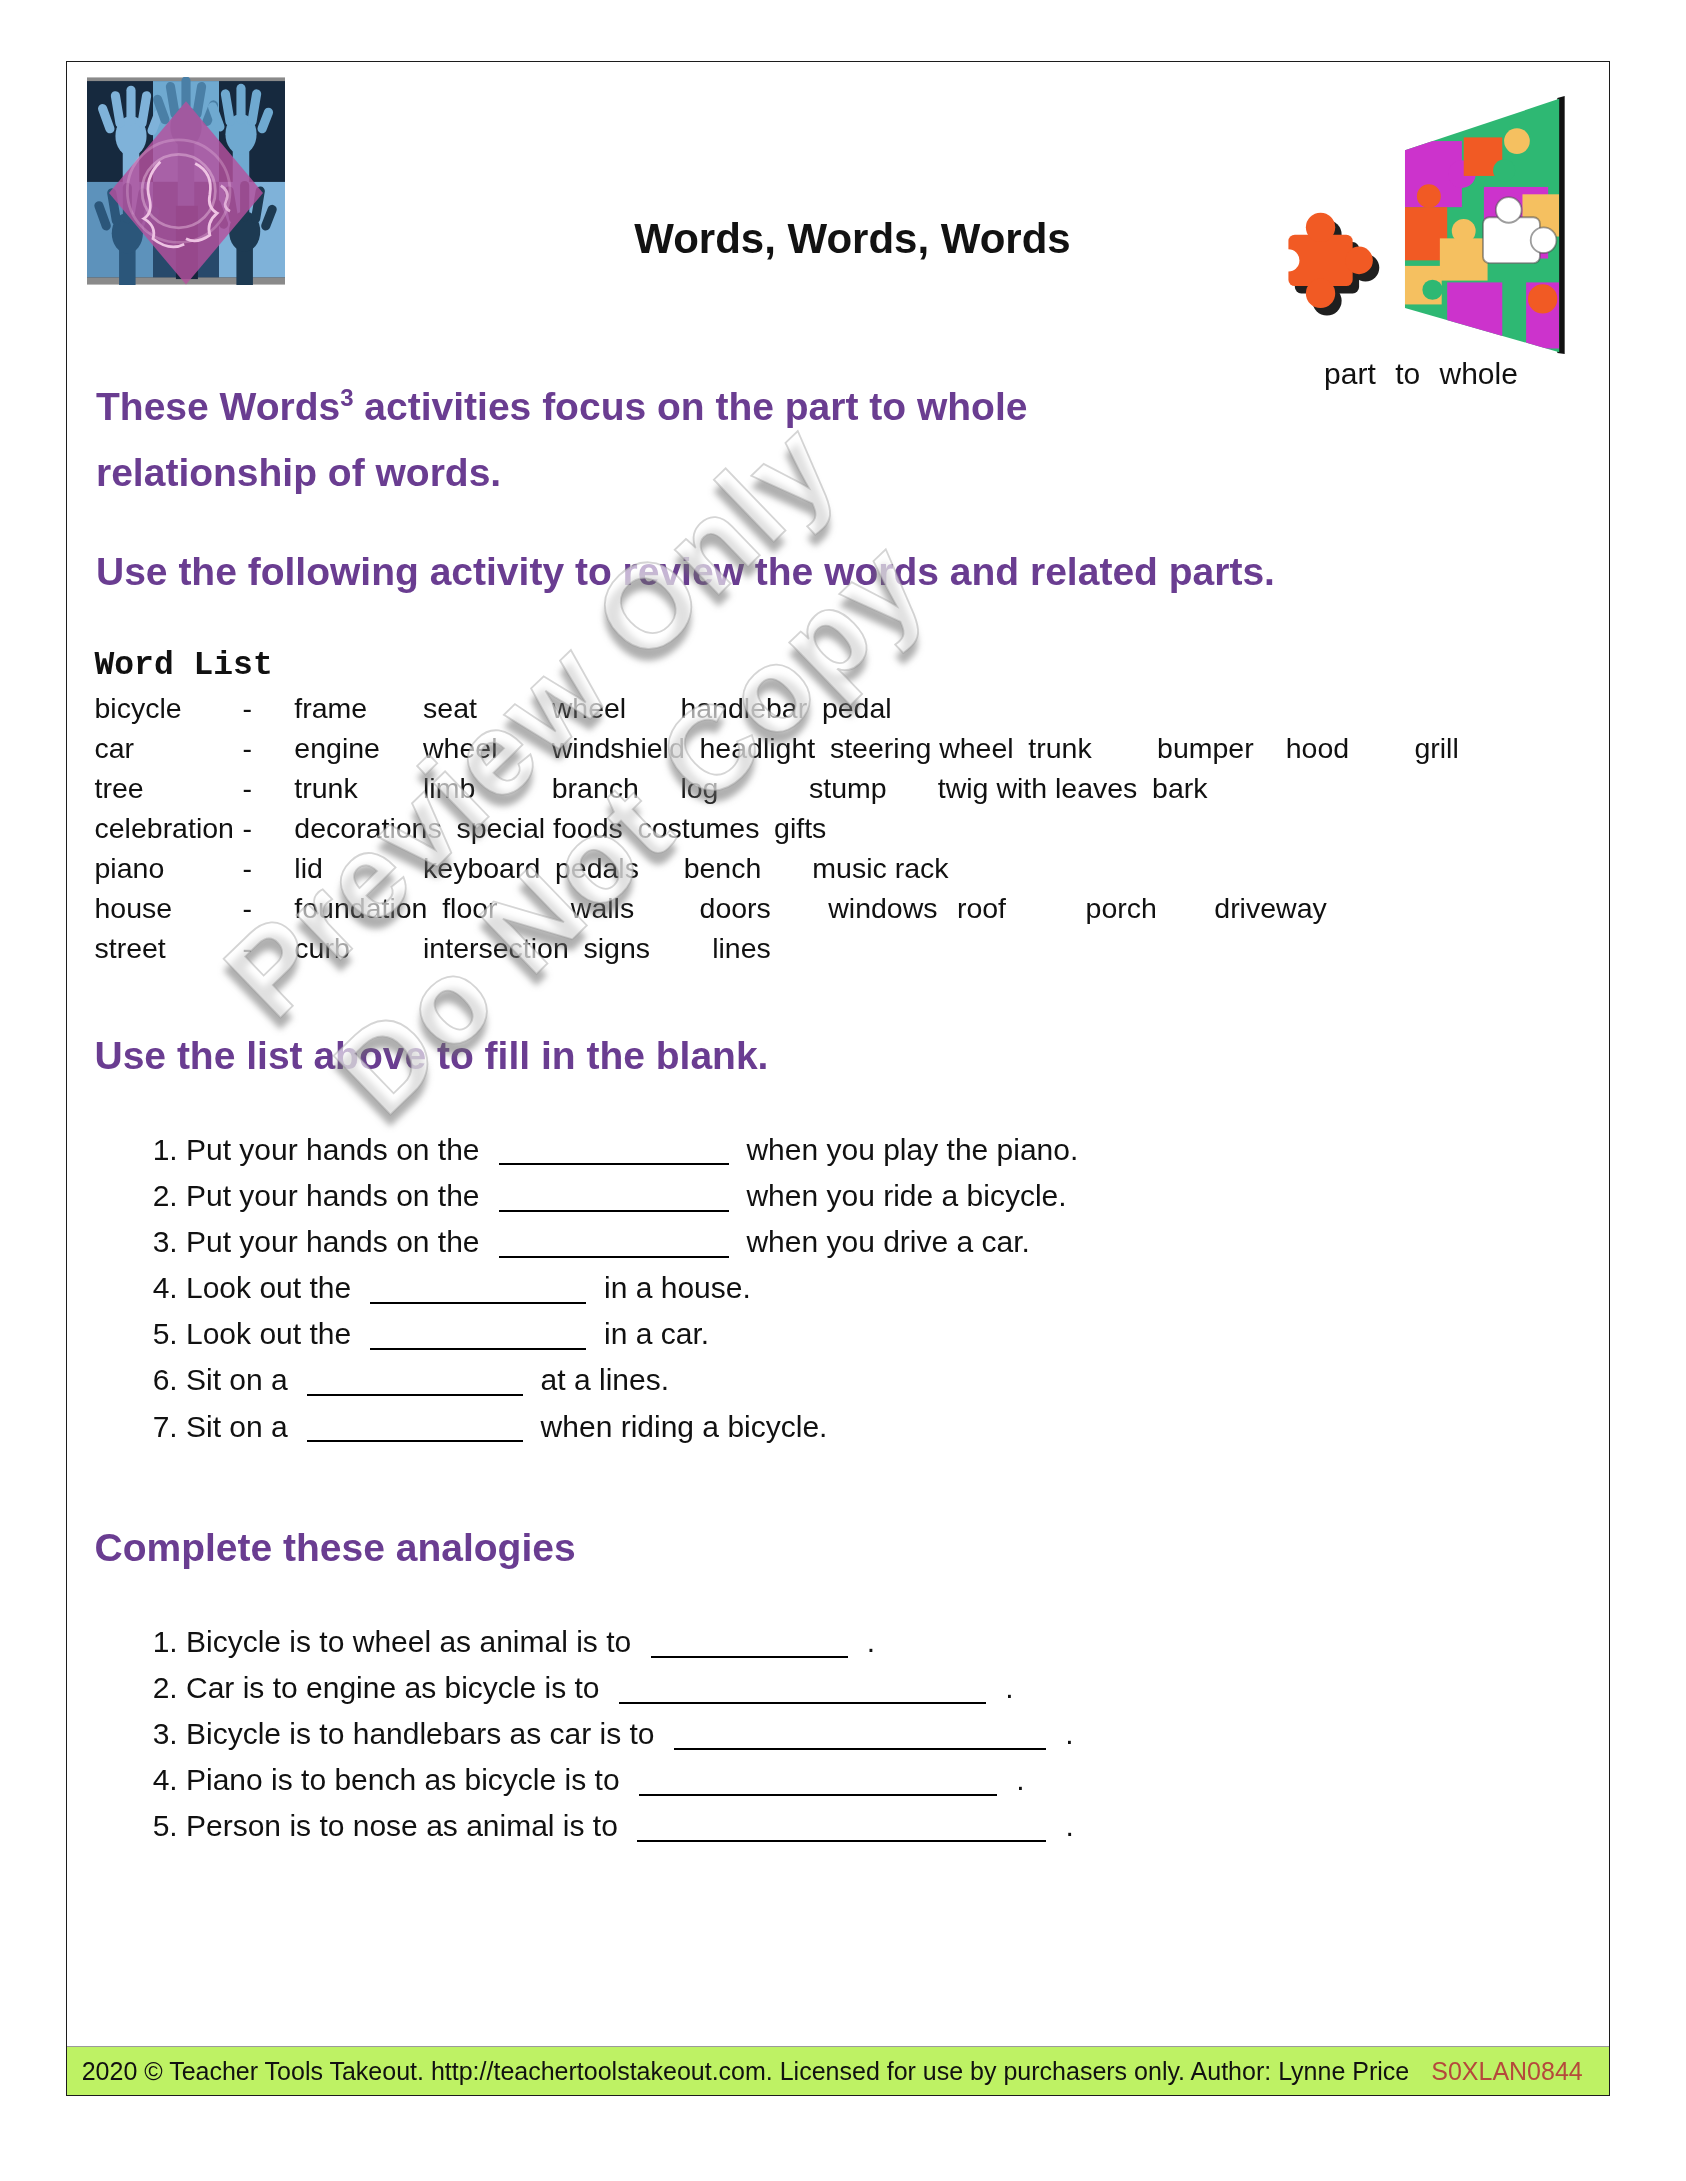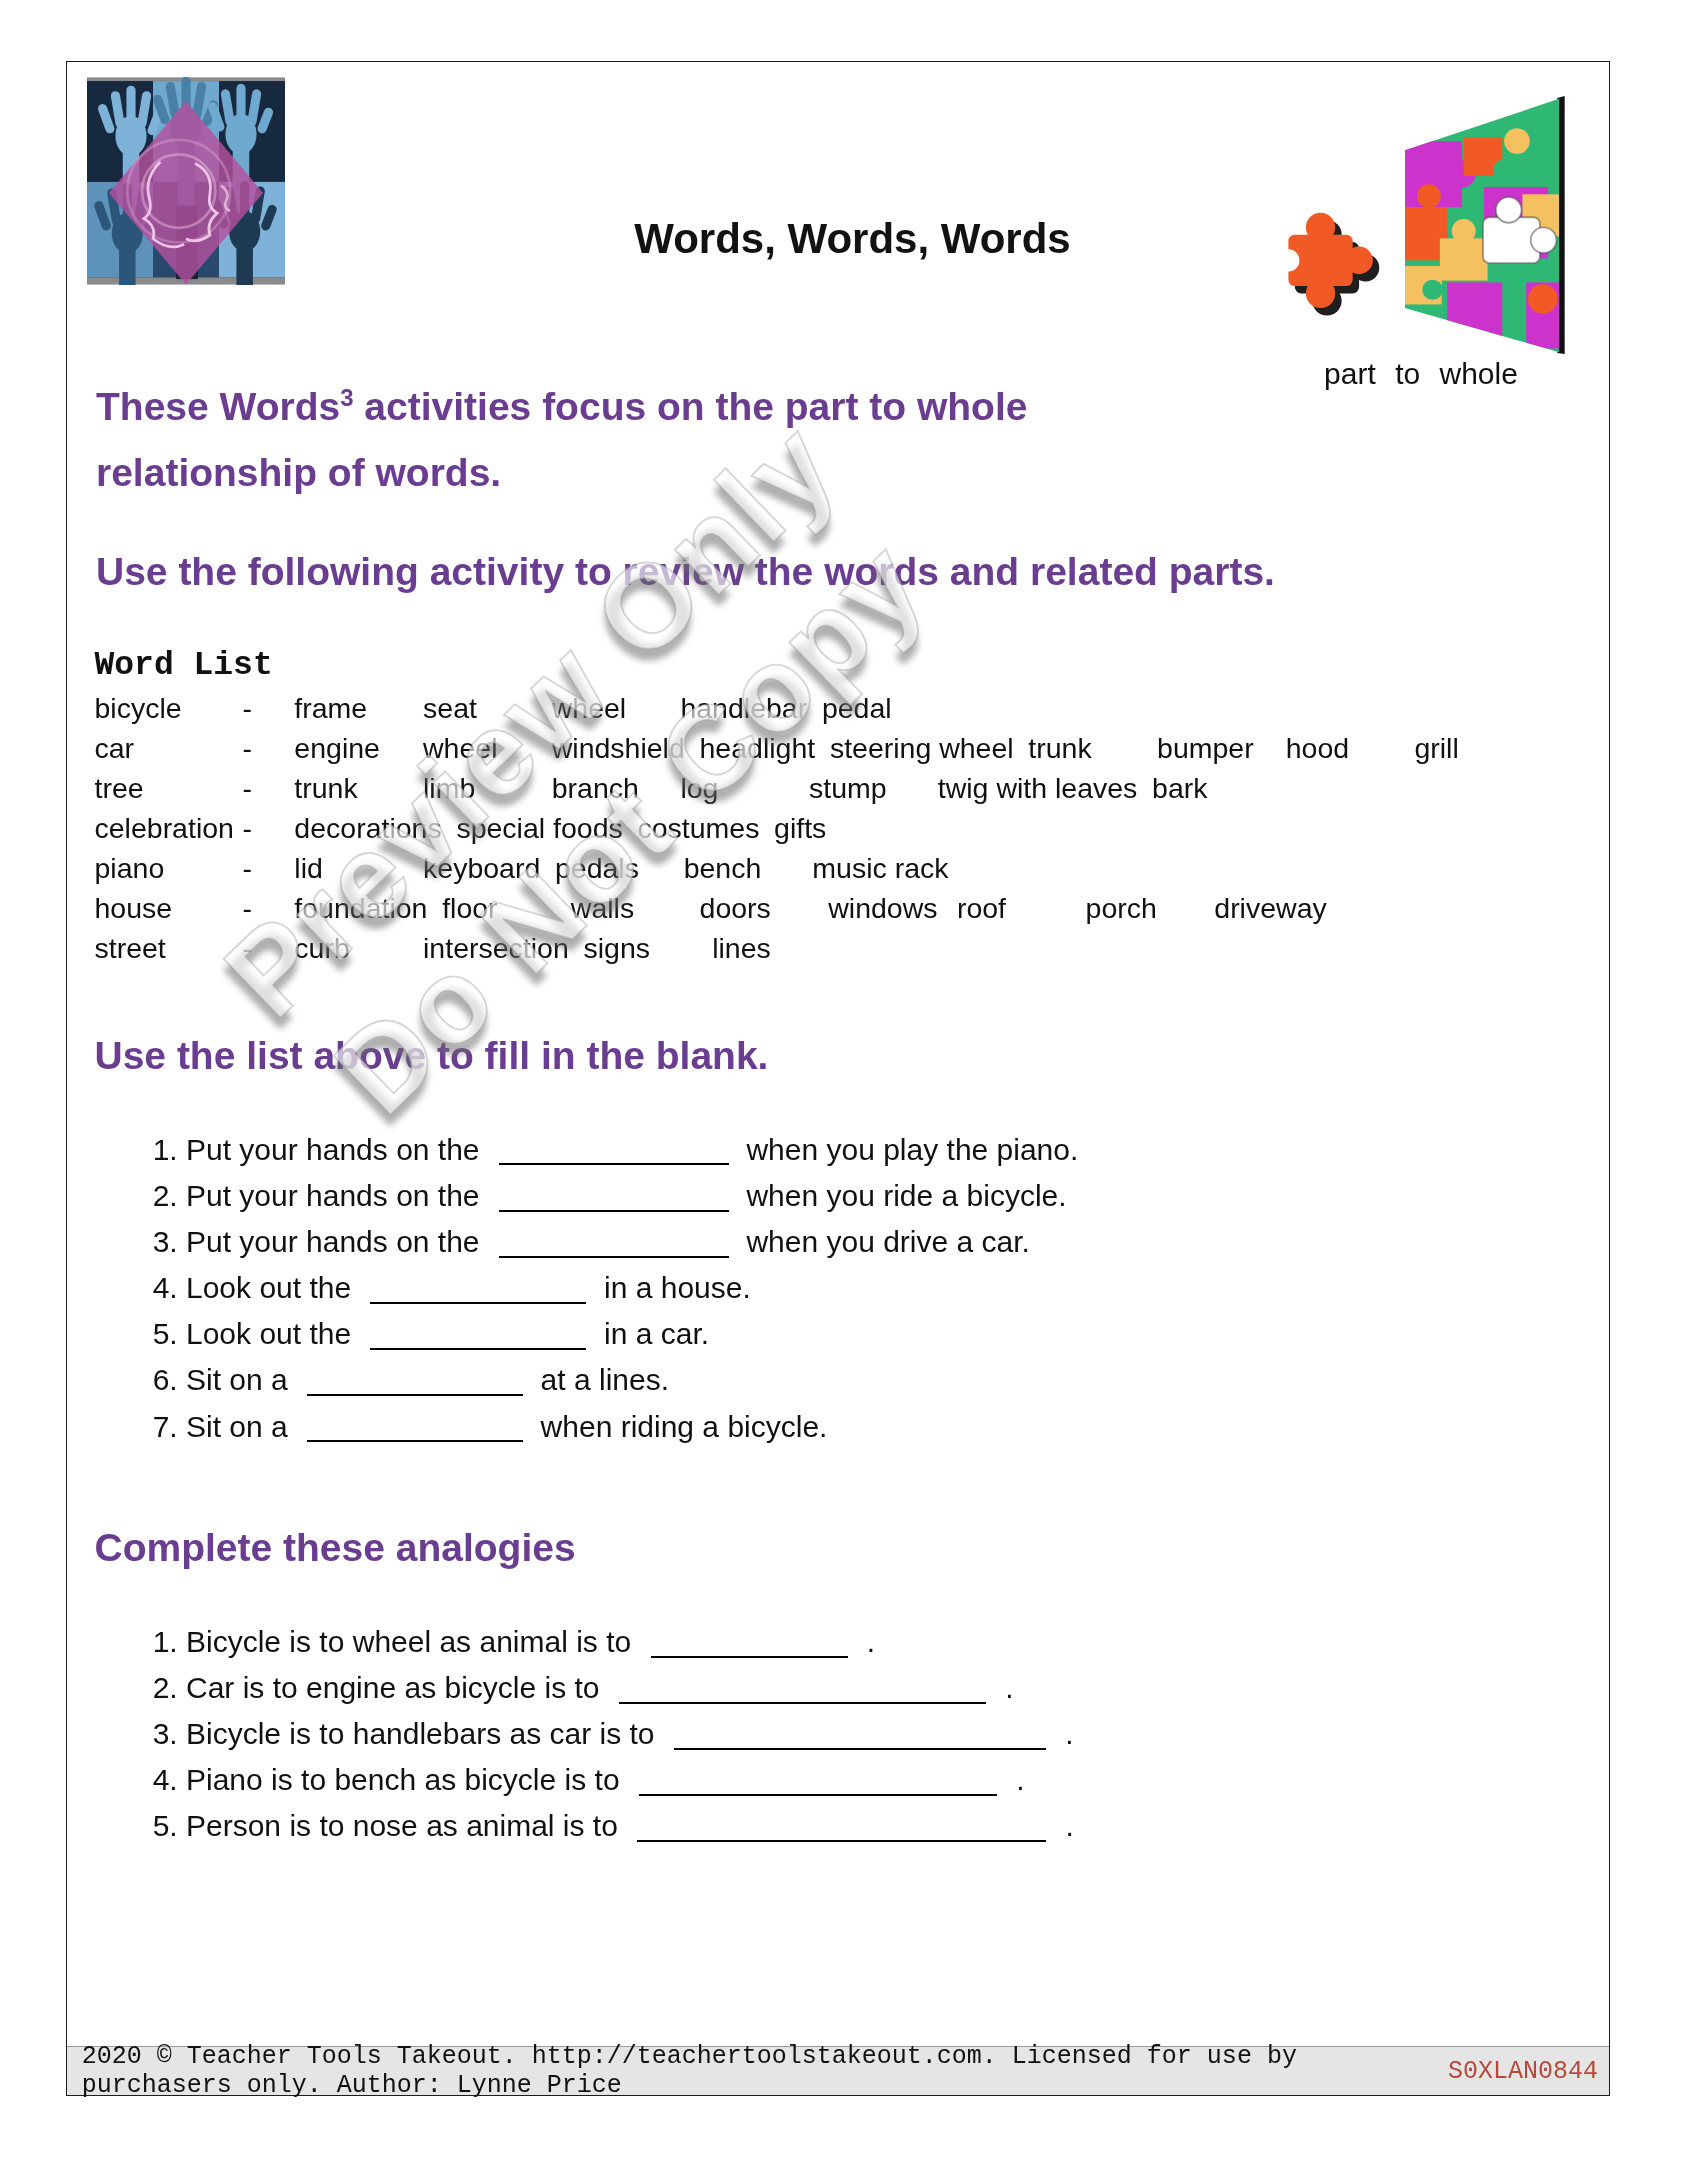--- a/index.html
+++ b/index.html
@@ -50,21 +50,21 @@
     -webkit-text-stroke:1.8px rgba(150,150,150,0.40);
     text-shadow:-8.3px 8.3px 6.4px rgba(110,110,110,0.55);
     transform:rotate(-44deg);transform-origin:0 50%;
     z-index:9;pointer-events:none;
   }
   .wm1{left:179px;top:863px;}
   .wm2{left:289px;top:960px;}
   
   .footer{
     position:absolute;left:0;right:0;bottom:0;height:48px;border-top:0.9px solid #9a9a9a;
-    display:flex;align-items:center;padding:0 11px 0 14.7px;font-size:25px;background:#e5e5e5;font-family:Liberation Mono, monospace;
+    display:flex;align-items:center;padding:0 11px 0 14.7px;font-size:25px;background:#bef264;
   }
   .footer .code{color:#b5493b;margin-left:22px;}
 </style>
 </head>
 <body>
 
 <div class="page">
 
   <div class="header">
     <div class="logo">

